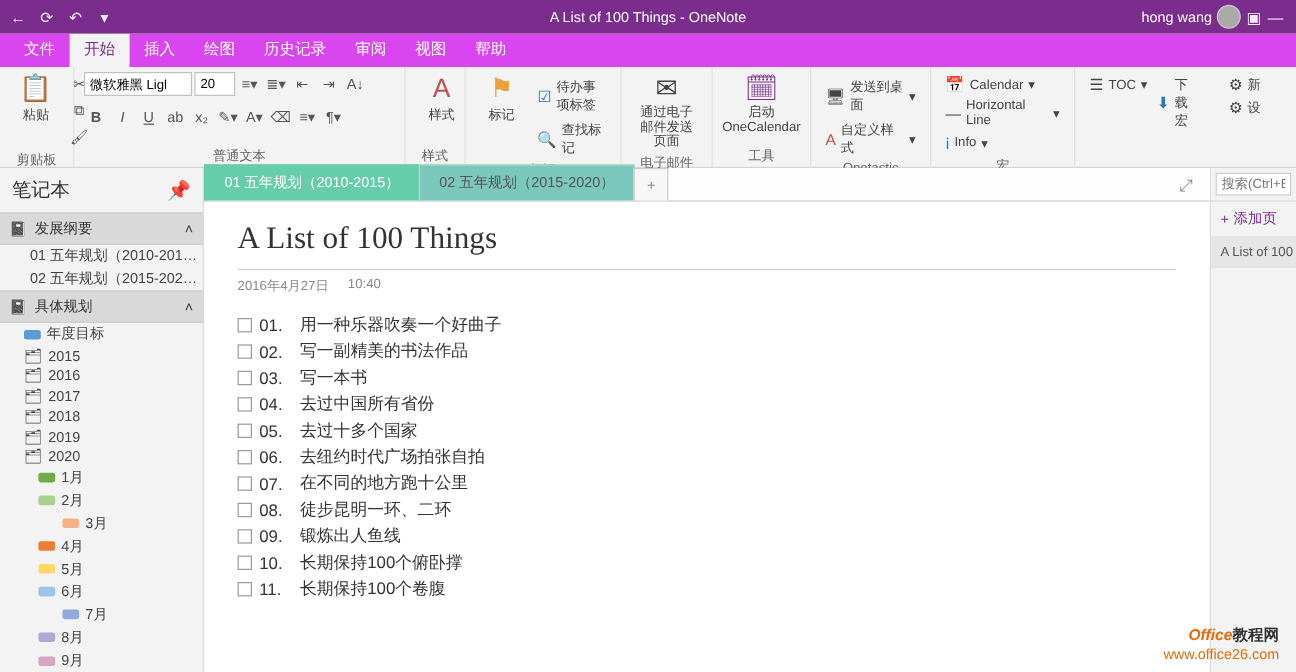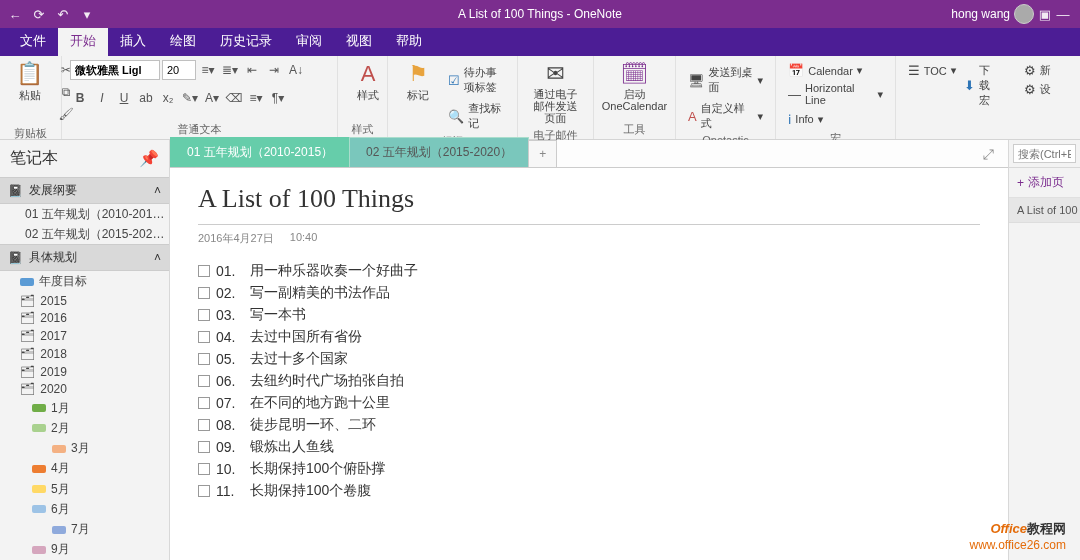--- a/index.html
+++ b/index.html
@@ -3,34 +3,34 @@
 <meta charset="utf-8">
 <style>
 * { margin:0; padding:0; box-sizing:border-box; font-family:"Microsoft YaHei","Segoe UI",sans-serif; }
 body { background:#fff; overflow:hidden; width:1080px; height:560px; font-size:12px; }
 .titlebar { height:28px; background:#7b2d8e; display:flex; align-items:center; color:#fff; position:relative; }
 .tb-left { display:flex; align-items:center; gap:10px; padding-left:8px; }
 .tb-icon { width:14px; height:14px; display:flex; align-items:center; justify-content:center; font-size:13px; opacity:0.9;}
 .tb-title { position:absolute; left:50%; transform:translateX(-50%); font-size:12px; }
 .tb-right { margin-left:auto; display:flex; align-items:center; gap:4px; padding-right:10px; }
 .avatar { width:20px; height:20px; border-radius:50%; background:#aaa; border:1px solid #ccc; }
-.tabs { height:28px; background:#4c1d95; display:flex; align-items:flex-end; padding-left:8px; }
+.tabs { height:28px; background:#d946ef; display:flex; align-items:flex-end; padding-left:8px; }
 .tab { padding:5px 12px 6px; color:#fff; font-size:13px; cursor:pointer; }
 .tab.active { background:#f3f3f3; color:#7b2d8e; }
 .ribbon { height:84px; background:#f3f3f3; border-bottom:1px solid #d4d4d4; display:flex; }
 .ribbon-group { border-right:1px solid #e1e1e1; padding:4px 8px 2px; display:flex; flex-direction:column; justify-content:space-between; }
 .rg-body { display:flex; gap:4px; align-items:flex-start; flex:1;}
 .rg-label { font-size:11px; color:#666; text-align:center; padding-top:2px; }
 .bigbtn { display:flex; flex-direction:column; align-items:center; gap:2px; padding:2px 6px; font-size:11px; color:#444; cursor:pointer; min-width:44px;}
 .bigbtn .ic { font-size:22px; line-height:24px; }
 .smallbtns { display:flex; flex-direction:column; gap:2px; }
 .smallrow { display:flex; gap:2px; }
 .sbtn { width:20px; height:20px; border:1px solid transparent; display:flex; align-items:center; justify-content:center; font-size:12px; color:#555; cursor:pointer;}
 .fontrow { display:flex; gap:2px; align-items:center; margin-bottom:4px;}
-.fontname { width:90px; height:20px; border:1px solid #c0c0c0; background:#fff; font-size:11px; padding:0 4px;font-weight:bold; }
+.fontname { width:90px; height:20px; border:1px solid #c0c0c0; background:#fff; font-size:11px; padding:0 4px; }
 .fontsize { width:34px; height:20px; border:1px solid #c0c0c0; background:#fff; font-size:11px; padding:0 4px;}
 .ribitem { display:flex; align-items:center; gap:4px; font-size:11px; color:#444; padding:1px 4px; cursor:pointer;}
 .ribitem .ic2 { font-size:13px; }
 .workspace { display:flex; height:420px; }
 .sidebar { width:170px; background:#f3f3f3; border-right:1px solid #d8d8d8; display:flex; flex-direction:column; }
 .sb-title { display:flex; align-items:center; padding:8px 10px; font-size:16px; color:#333; justify-content:space-between;}
 .sb-section { background:#d9d9d9; padding:4px 8px; font-size:12px; color:#333; display:flex; align-items:center; gap:6px; border-top:1px solid #ccc; border-bottom:1px solid #ccc;}
 .sb-item { padding:3px 8px 3px 20px; font-size:12px; color:#444; display:flex; align-items:center; gap:5px; cursor:pointer; white-space:nowrap; overflow:hidden;}
 .sb-bullet { width:14px; height:8px; border-radius:2px;}
 .content { flex:1; display:flex; }
@@ -326,20 +326,24 @@
       </div>
     <div class="sb-item" style="padding-left:32px">
         <span class="sb-bullet" style="background:#9dc3e6"></span>
         <span>6月</span>
       </div>
     <div class="sb-item" style="padding-left:52px">
         <span class="sb-bullet" style="background:#8faadc"></span>
         <span>7月</span>
       </div>
     <div class="sb-item" style="padding-left:32px">
+        <span class="sb-bullet" style="background:#b4a7d6"></span>
+        <span>8月</span>
+      </div>
+    <div class="sb-item" style="padding-left:32px">
         <span class="sb-bullet" style="background:#d5a6bd"></span>
         <span>9月</span>
       </div>
   </div>
 
   <div class="content">
     <div class="notearea">
       <div class="note-tabs">
         <div class="note-tab active">01 五年规划（2010-2015）</div>
         <div class="note-tab inactive2">02 五年规划（2015-2020）</div>

